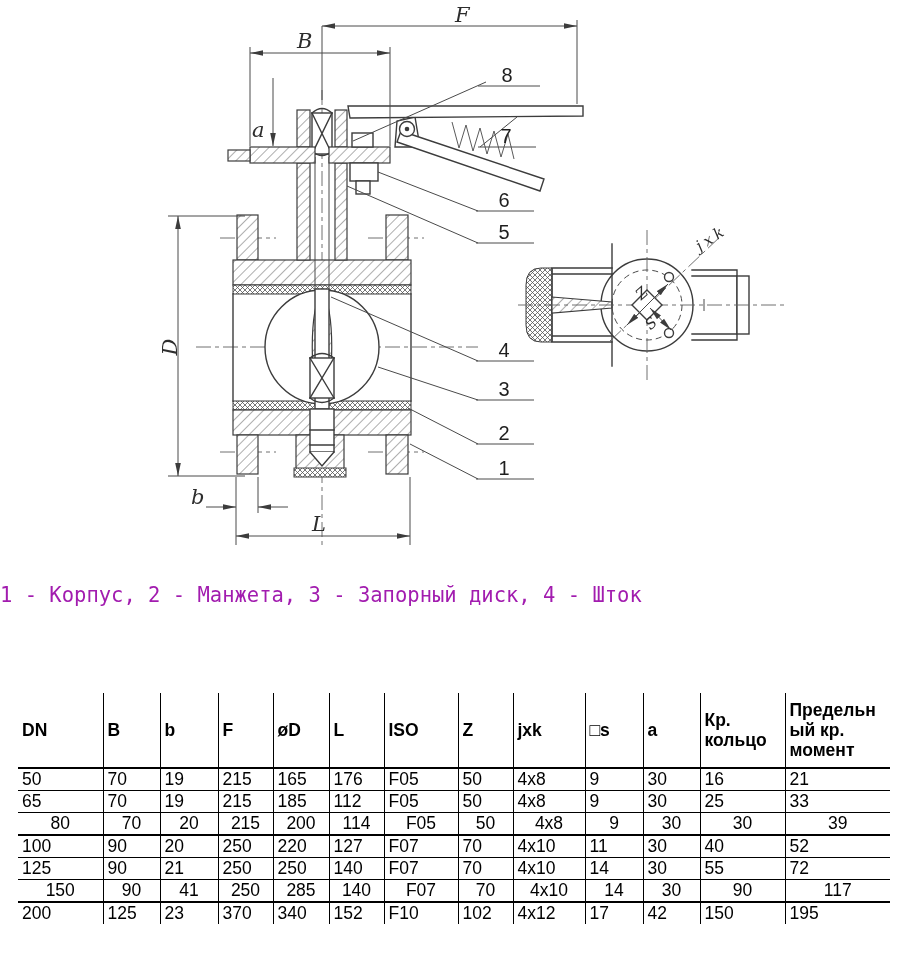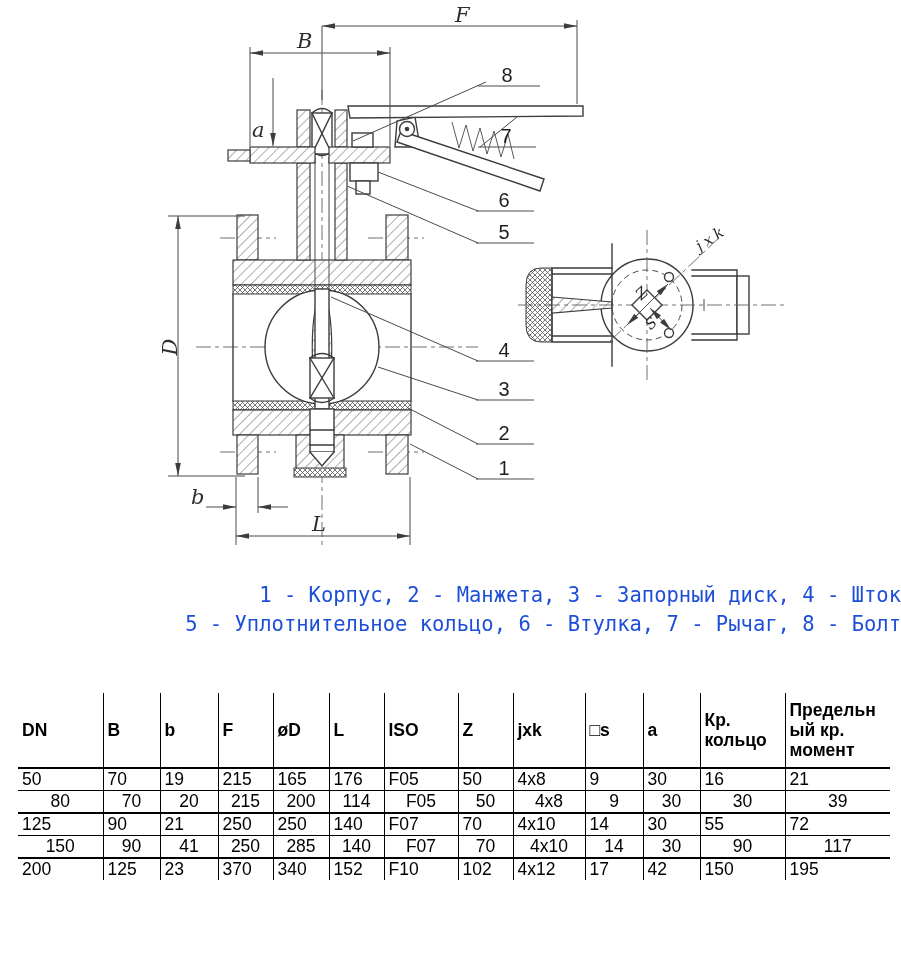--- a/index.html
+++ b/index.html
@@ -11,22 +11,22 @@
   .olw{stroke:#3c3c3c;stroke-width:1.4;fill:#fff;stroke-linecap:square;}
   .h{fill:url(#h1);stroke:#3c3c3c;stroke-width:1.2;}
   .k{fill:url(#h2);stroke:#3c3c3c;stroke-width:1;}
   .thin{stroke:#4a4a4a;stroke-width:1;fill:none;}
   .cl{stroke:#606060;stroke-width:.9;stroke-dasharray:15 4 4 4;fill:none;}
   .dashc{stroke:#4a4a4a;stroke-width:1;stroke-dasharray:6 4;fill:none;}
   .dimtxt{font:italic 21px "DejaVu Serif",serif;fill:#2d2d2d;}
   .smltxt{font:italic 15px "DejaVu Serif",serif;fill:#2d2d2d;}
   .numtxt{font:20px "Liberation Sans",sans-serif;fill:#1e1e1e;}
   
-  .legend{position:absolute;left:0;top:581px;width:100%;text-align:right;
-          font-family:"DejaVu Sans Mono",monospace;font-size:20.5px;line-height:29px;color:#1d4ed8;}
+  .legend{position:absolute;left:0;top:581px;width:100%;text-align:left;
+          font-family:"DejaVu Sans Mono",monospace;font-size:20.5px;line-height:29px;color:#a21caf;}
   
   table.dims{position:absolute;left:18px;top:693px;width:872px;border-collapse:collapse;
              table-layout:fixed;font-size:17.5px;color:#000;}
   table.dims th,table.dims td{border-right:1.5px solid #000;padding:0 4px;text-align:left;
              overflow:hidden;white-space:nowrap;}
   table.dims th:last-child,table.dims td:last-child{border-right:none;}
   table.dims thead tr{height:75px;}
   table.dims thead th{border-bottom:2.5px solid #000;font-weight:bold;vertical-align:middle;
              white-space:normal;overflow-wrap:anywhere;line-height:1.15;}
   table.dims tbody tr{height:14px;}
@@ -187,21 +187,20 @@
       <text class="smltxt" x="640" y="301" transform="rotate(-42 640,299)">Z</text>
       <line class="thin" x1="650" y1="308" x2="671" y2="330" marker-start="url(#ar)" marker-end="url(#ar)"></line>
       <text class="smltxt" x="648" y="330" transform="rotate(-42 650,327)">S</text>
       <text class="smltxt" x="698" y="251" transform="rotate(-34 700,248)" letter-spacing="4">jxk</text>
       <path class="thin" d="M704,299 V311"></path>
     </g>
   </svg>
 
   <div class="legend">
     <div>1 - Корпус, 2 - Манжета, 3 - Запорный диск, 4 - Шток</div>
-    <div>5 - Уплотнительное кольцо, 6 - Втулка, 7 - Рычаг, 8 - Болт</div>
   </div>
 
   <table class="dims">
     <colgroup>
       <col style="width:85px">
         <col style="width:57px">
         <col style="width:58px">
         <col style="width:55px">
       <col style="width:56px">
         <col style="width:55px">
@@ -239,34 +238,64 @@
           <td>165</td>
           <td>176</td>
           <td>F05</td>
           <td>50</td>
           <td>4x8</td>
           <td>9</td>
           <td>30</td>
           <td>16</td>
           <td>21</td>
         </tr>
+        <tr>
+          <td>65</td>
+          <td>70</td>
+          <td>19</td>
+          <td>215</td>
+          <td>185</td>
+          <td>112</td>
+          <td>F05</td>
+          <td>50</td>
+          <td>4x8</td>
+          <td>9</td>
+          <td>30</td>
+          <td>25</td>
+          <td>33</td>
+        </tr>
         <tr class="group-end">
           <td>80</td>
           <td>70</td>
           <td>20</td>
           <td>215</td>
           <td>200</td>
           <td>114</td>
           <td>F05</td>
           <td>50</td>
           <td>4x8</td>
           <td>9</td>
           <td>30</td>
           <td>30</td>
           <td>39</td>
+        </tr>
+        <tr>
+          <td>100</td>
+          <td>90</td>
+          <td>20</td>
+          <td>250</td>
+          <td>220</td>
+          <td>127</td>
+          <td>F07</td>
+          <td>70</td>
+          <td>4x10</td>
+          <td>11</td>
+          <td>30</td>
+          <td>40</td>
+          <td>52</td>
         </tr>
         <tr>
           <td>125</td>
           <td>90</td>
           <td>21</td>
           <td>250</td>
           <td>250</td>
           <td>140</td>
           <td>F07</td>
           <td>70</td>

